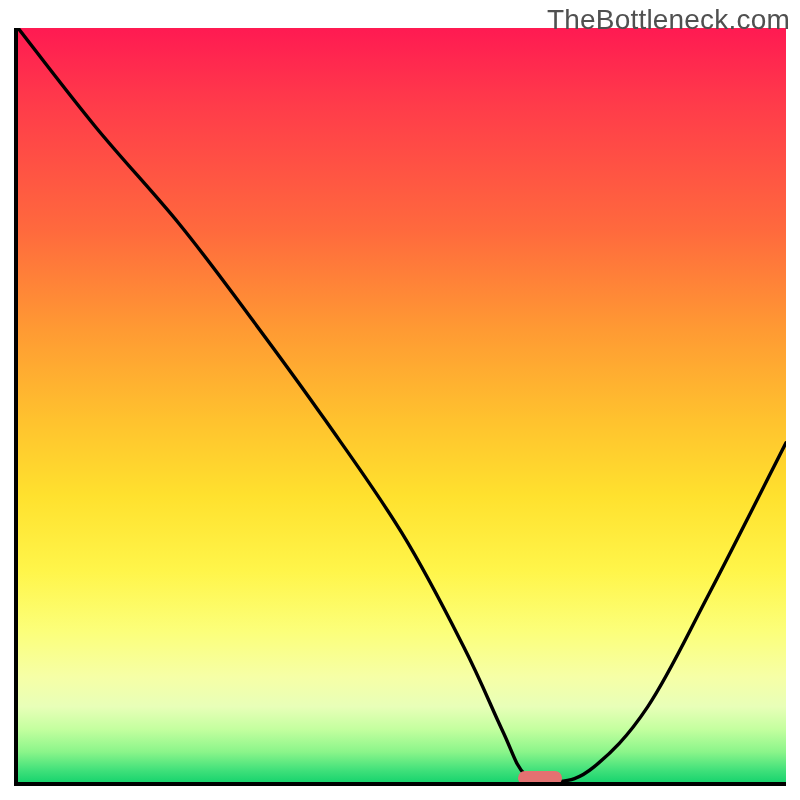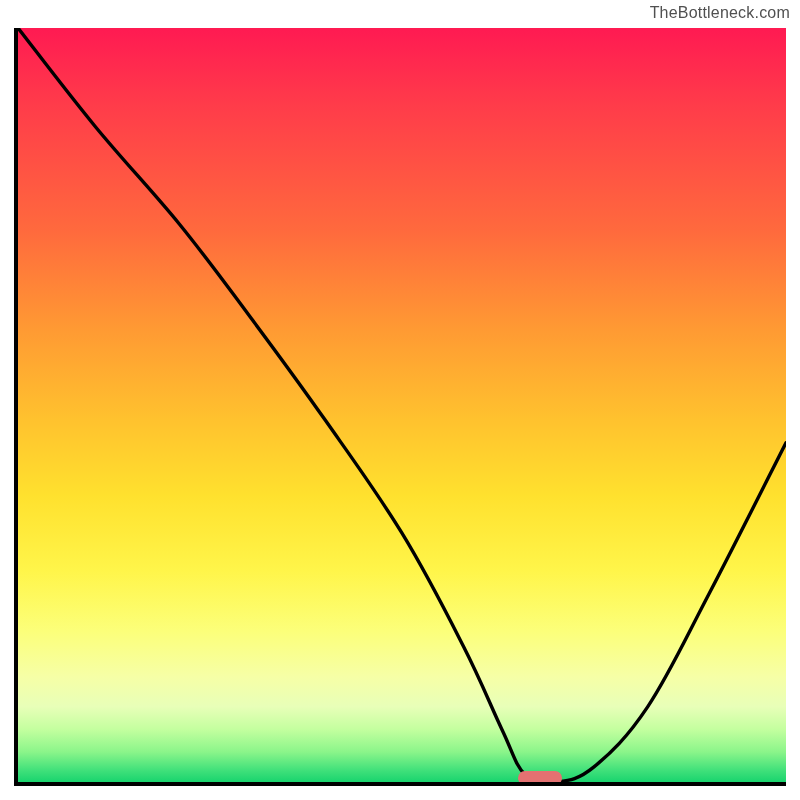--- a/index.html
+++ b/index.html
@@ -12,21 +12,21 @@
   }
   .chart-container {
     position: relative;
     width: 800px;
     height: 800px;
   }
   .watermark {
     position: absolute;
     top: 4px;
     right: 10px;
-    font-size: 16px;
+    font-size: 28px;
     font-weight: 400;
     color: #505050;
     letter-spacing: 0.2px;
     z-index: 5;
   }
   .plot-area {
     position: absolute;
     left: 14px;
     top: 28px;
     width: 772px;

